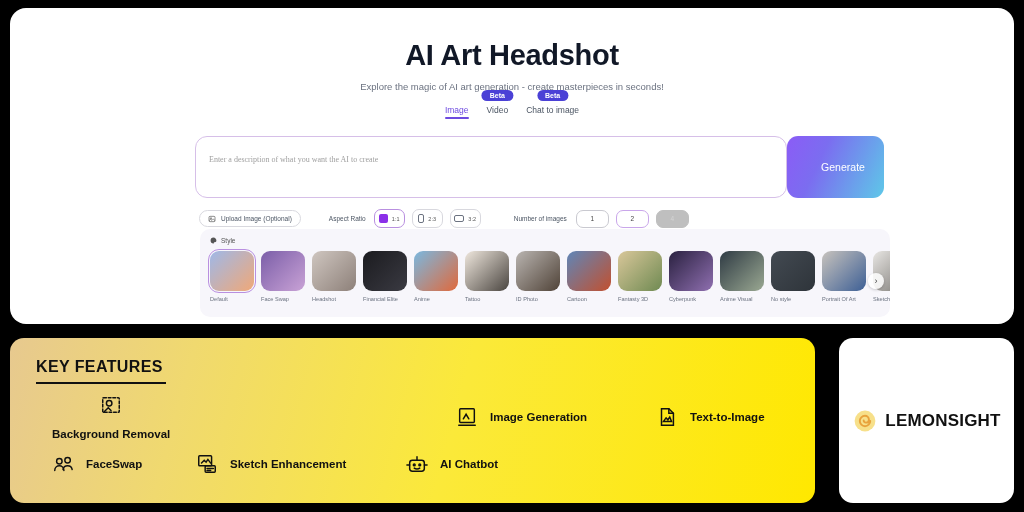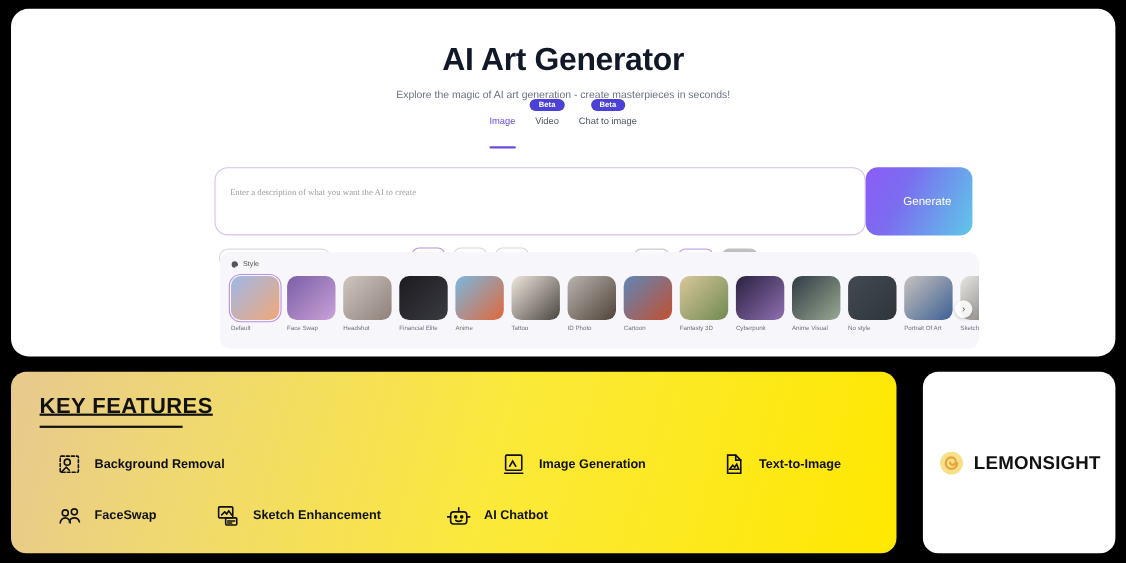--- a/index.html
+++ b/index.html
@@ -19,21 +19,21 @@
   .hero-title {
     text-align: center; font-size: 29px; font-weight: bold; color: #111827;
     letter-spacing: -0.3px; margin-top: 31px;
   }
   .hero-sub {
     text-align: center; font-size: 9.5px; color: #6b7280; margin-top: 9px;
   }
 
   
   .tabs { position: relative; display: flex; justify-content: center; gap: 18px; margin-top: 13px; }
-  .tab { position: relative; font-size: 8.5px; color: #4b5563; padding-bottom: 20px; cursor: pointer; }
+  .tab { position: relative; font-size: 8.5px; color: #4b5563; padding-bottom: 4px; cursor: pointer; }
   .tab.active { color: #6d4ae0; }
   .tab.active .underline {
     position: absolute; left: 0; right: 0; bottom: 0; height: 2px;
     background: #6d4ae0; border-radius: 2px;
   }
   .beta {
     position: absolute; left: 50%; transform: translateX(-50%); top: -15px;
     background: #4b41d6; color: #fff; font-size: 7px; font-weight: bold;
     padding: 2px 8px; border-radius: 9px; white-space: nowrap;
   }
@@ -105,21 +105,21 @@
     font-size: 9px; color: #444; cursor: pointer; box-shadow: 0 1px 3px rgba(0,0,0,.2);
   }
 
   
   .features-card {
     position: absolute; left: 10px; top: 338px; width: 805px; height: 165px;
     border-radius: 14px; overflow: hidden;
     background: linear-gradient(105deg, #e7c98f 0%, #f0d96f 22%, #fbe93a 55%, #ffe800 100%);
     padding: 20px 26px;
   }
-  .kf-title { font-size: 20px; font-weight: bold; color: #111; letter-spacing: .4px; text-decoration: underline; }
+  .kf-title { font-size: 16px; font-weight: bold; color: #111; letter-spacing: .4px; }
   .kf-rule { width: 130px; height: 2px; background: #111; margin-top: 6px; }
   .feat-rows { margin-top: 20px; }
   .feat-row { display: flex; align-items: center; }
   .feat-row + .feat-row { margin-top: 21px; }
   .feat { display: flex; align-items: center; gap: 12px; }
   .feat-label { font-size: 11.5px; font-weight: bold; color: #111; white-space: nowrap; }
   .ficon { width: 22px; height: 22px; flex: 0 0 22px; display:block; }
 
   .logo-card {
     position: absolute; left: 839px; top: 338px; width: 175px; height: 165px;
@@ -129,21 +129,21 @@
   .logo-word { font-size: 17px; font-weight: bold; color: #111; letter-spacing: .2px;
                font-family: "Liberation Sans Narrow","Liberation Sans", sans-serif; }
 </style>
 </head>
 <body>
 
 <div class="stage">
 
   <div class="top-card">
 
-    <div class="hero-title">AI Art Generator</div>
+    <div class="hero-title">AI Art Headshot</div>
     <div class="hero-sub">Explore the magic of AI art generation - create masterpieces in seconds!</div>
 
     <div class="tabs" id="tabs">
         <div class="tab active"><span>Image</span><span class="underline"></span></div>
         <div class="tab"><span class="beta">Beta</span><span>Video</span></div>
         <div class="tab"><span class="beta">Beta</span><span>Chat to image</span></div>
       </div>
 
     <div class="prompt-row">
       <div class="prompt-box">
@@ -253,21 +253,21 @@
         </div>
       <div class="carousel-next">›</div>
     </div>
   </div>
 
   <div class="features-card">
     <div class="kf-title">KEY FEATURES</div>
     <div class="kf-rule"></div>
     <div class="feat-rows" id="feats">
         <div class="feat-row" style="position: relative; height: 26px;">
-          <div class="feat" style="margin-left: 8px; position: absolute; left: 8px;">
+          <div class="feat" style="margin-left: 8px; position: absolute; left: 8px; flex-direction: column;">
             <svg class="ficon" viewBox="0 0 24 24" fill="none" stroke="#111" stroke-width="1.6" stroke-linecap="round">
               <rect x="3" y="4" width="18" height="16" rx="1" stroke-dasharray="3 2"></rect>
               <circle cx="10" cy="10" r="3"></circle>
               <path d="M4 20l5-5 3 3"></path>
             </svg>
             <span class="feat-label">Background Removal</span>
           </div>
           <div class="feat" style="margin-left: 0px; position: absolute; left: 420px;">
             <svg class="ficon" viewBox="0 0 24 24" fill="none" stroke="#111" stroke-width="1.6" stroke-linecap="round">
               <rect x="4" y="3" width="16" height="15" rx="1"></rect>

